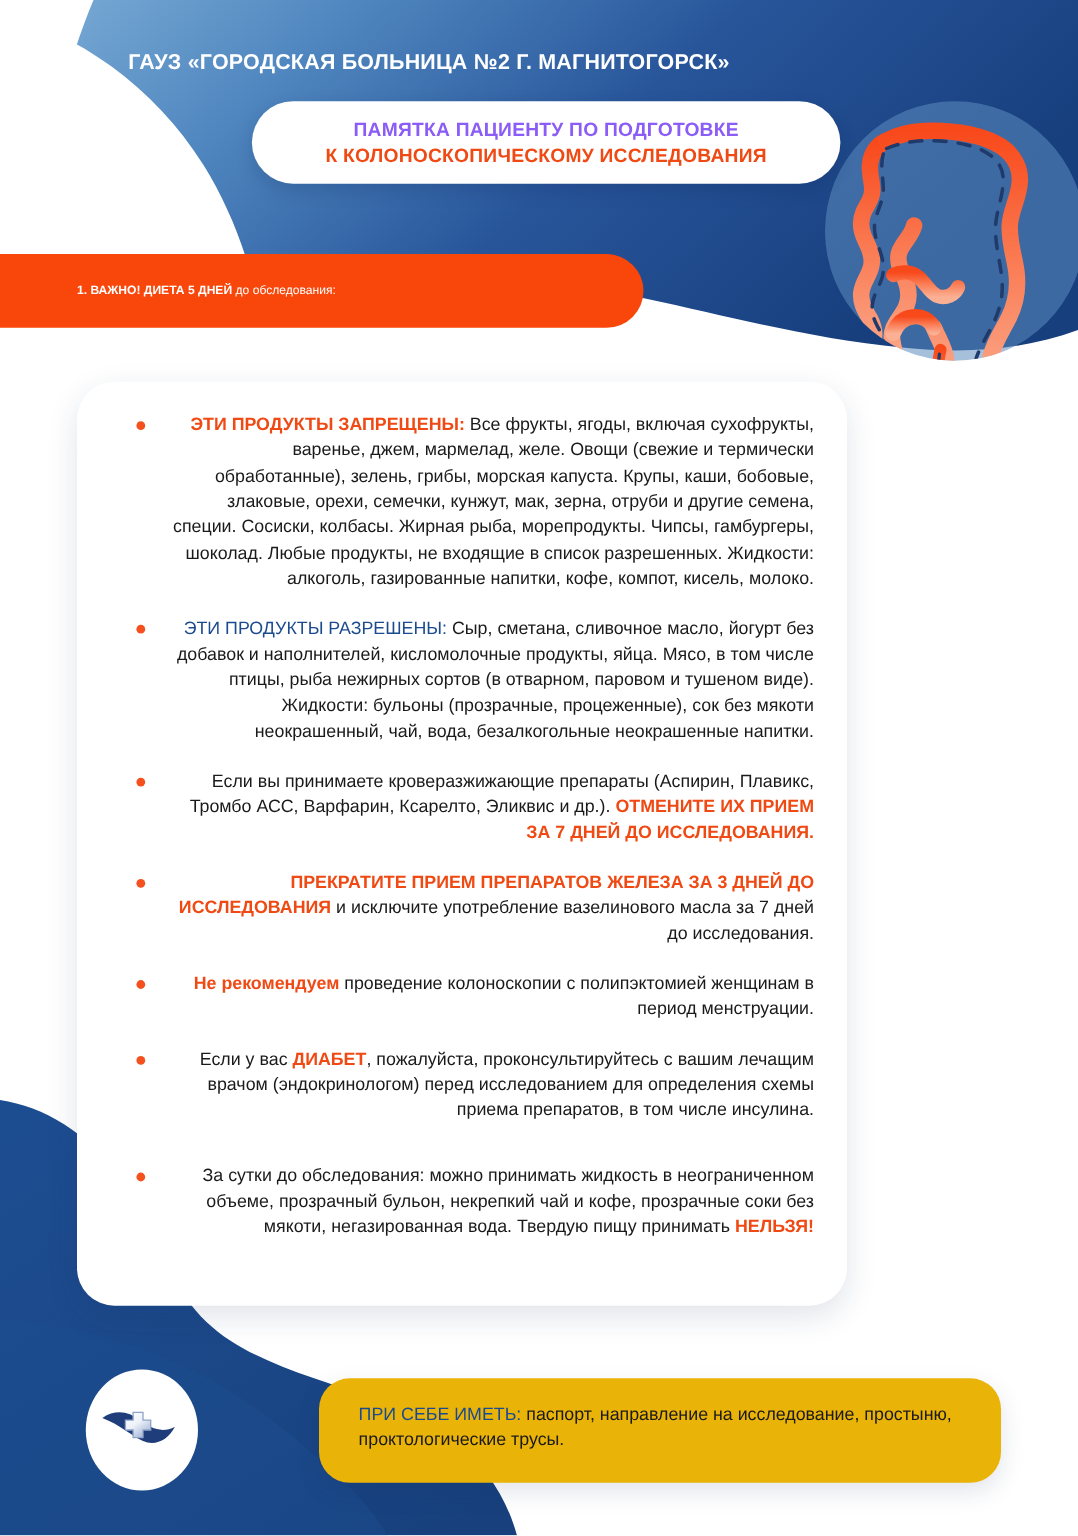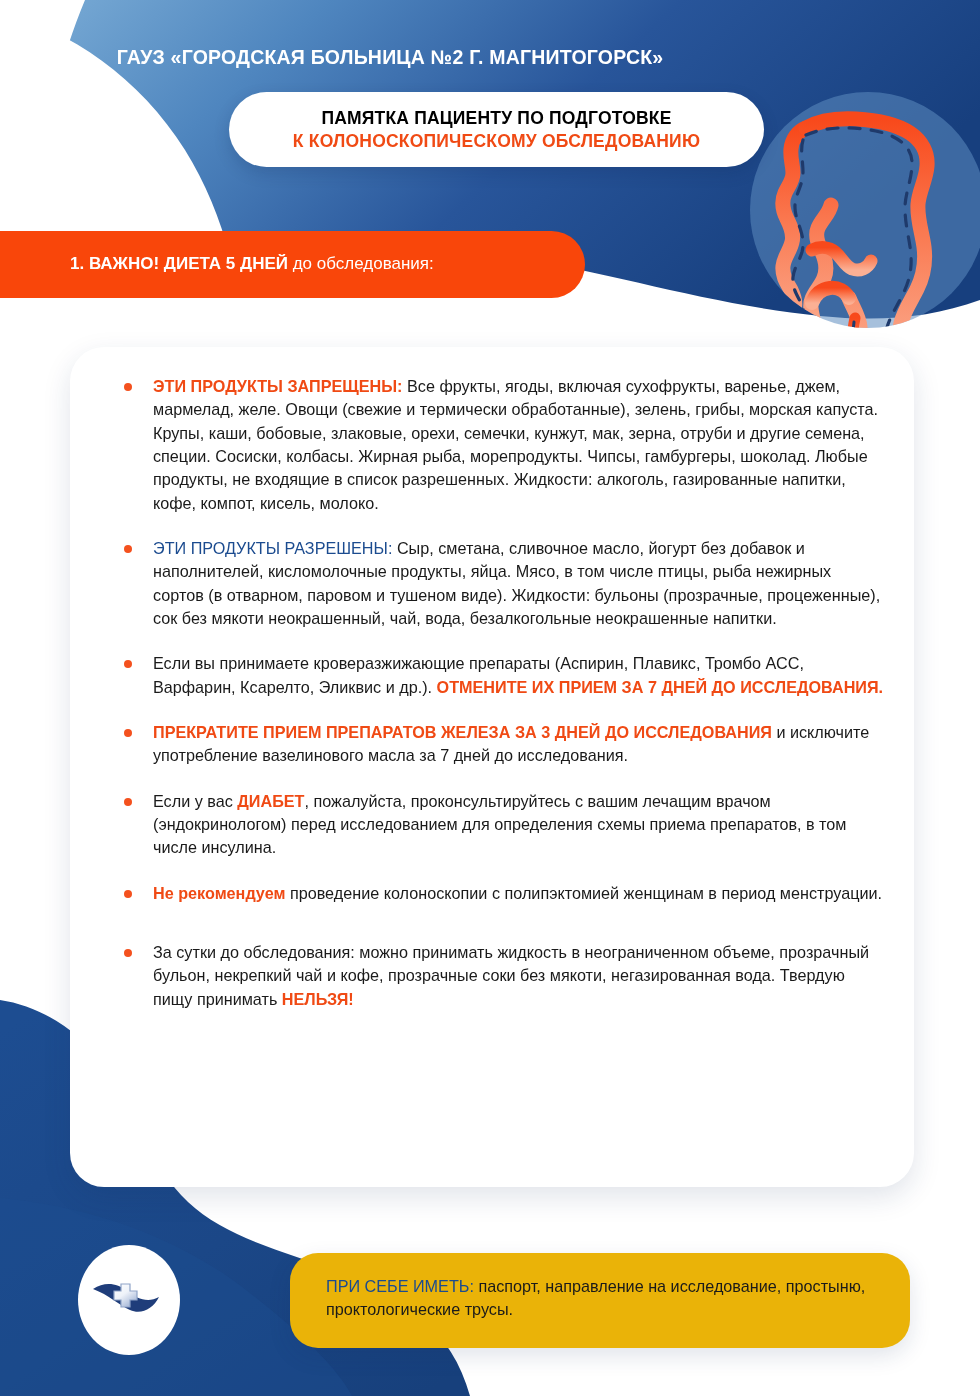--- a/index.html
+++ b/index.html
@@ -53,21 +53,21 @@
     border-radius: 38px;
     box-shadow: 0 6px 16px rgba(10, 35, 80, 0.18);
     z-index: 12;
     display: flex;
     flex-direction: column;
     align-items: center;
     justify-content: center;
     line-height: 1.3;
   }
   .title-line1 {
-    color: #000000;
+    color: #8b5cf6;
     font-size: 17.5px;
     font-weight: bold;
     letter-spacing: 0.2px;
   }
   .title-line2 {
     color: #f04a14;
     font-size: 17.5px;
     font-weight: bold;
     letter-spacing: 0.2px;
   }
@@ -81,40 +81,41 @@
     height: 67px;
     background: #f9460a;
     border-radius: 0 34px 34px 0;
     z-index: 13;
     display: flex;
     align-items: center;
   }
   .banner-text {
     margin-left: 110px;
     color: #ffffff;
-    font-size: 17px;
+    font-size: 11px;
     line-height: 1.2;
   }
   .banner-strong {
     font-weight: bold;
   }
 
   
   .main-card {
     position: absolute;
     left: 70px;
     top: 347px;
-    width: 844px;
+    width: 700px;
     height: 840px;
     background: #ffffff;
     border-radius: 34px;
     box-shadow: 0 10px 28px rgba(20, 45, 95, 0.13);
     z-index: 14;
     box-sizing: border-box;
     padding: 28px 30px 13px 40px;
+    text-align: right;
   }
 
   .bullet-list {
     list-style: none;
     margin: 0;
     padding: 0;
   }
   .bullet-item {
     position: relative;
     padding-left: 43px;
@@ -296,21 +297,21 @@
              L0,1396 Z" fill="url(#gradFooter)"></path>
     <path d="M0,1198 C90,1206 180,1238 246,1290
              C300,1332 336,1366 352,1396
              L0,1396 Z" fill="#1d4d91" opacity="0.45"></path>
   </svg>
 
   <div class="hospital-title">ГАУЗ «ГОРОДСКАЯ БОЛЬНИЦА №2 Г. МАГНИТОГОРСК»</div>
 
   <div class="title-card">
     <div class="title-line1">ПАМЯТКА ПАЦИЕНТУ ПО ПОДГОТОВКЕ</div>
-    <div class="title-line2">К КОЛОНОСКОПИЧЕСКОМУ ОБСЛЕДОВАНИЮ</div>
+    <div class="title-line2">К КОЛОНОСКОПИЧЕСКОМУ ИССЛЕДОВАНИЯ</div>
   </div>
 
   <div class="banner">
     <div class="banner-text">
       <span class="banner-strong">1. ВАЖНО! ДИЕТА 5 ДНЕЙ</span><span> до обследования:</span>
     </div>
   </div>
 
   <div class="main-card">
     <ul class="bullet-list">
@@ -325,25 +326,25 @@
 
       <li class="bullet-item">
         <span class="bullet-dot"></span><span>Если вы принимаете кроверазжижающие препараты (Аспирин, Плавикс, Тромбо АСС, Варфарин, Ксарелто, Эликвис и др.). </span><span class="em-orange">ОТМЕНИТЕ ИХ ПРИЕМ ЗА 7 ДНЕЙ ДО ИССЛЕДОВАНИЯ.</span>
       </li>
 
       <li class="bullet-item">
         <span class="bullet-dot"></span><span class="em-orange">ПРЕКРАТИТЕ ПРИЕМ ПРЕПАРАТОВ ЖЕЛЕЗА ЗА 3 ДНЕЙ ДО ИССЛЕДОВАНИЯ</span><span> и исключите употребление вазелинового масла за 7 дней до исследования.</span>
       </li>
 
       <li class="bullet-item">
+        <span class="bullet-dot"></span><span class="em-orange">Не рекомендуем</span><span> проведение колоноскопии с полипэктомией женщинам в период менструации.</span>
+      </li>
+
+      <li class="bullet-item">
         <span class="bullet-dot"></span><span>Если у вас </span><span class="em-orange">ДИАБЕТ</span><span>, пожалуйста, проконсультируйтесь с вашим лечащим врачом (эндокринологом) перед исследованием для определения схемы приема препаратов, в том числе инсулина.</span>
-      </li>
-
-      <li class="bullet-item">
-        <span class="bullet-dot"></span><span class="em-orange">Не рекомендуем</span><span> проведение колоноскопии с полипэктомией женщинам в период менструации.</span>
       </li>
 
       <li class="bullet-item">
         <span class="bullet-dot"></span><span>За сутки до обследования: можно принимать жидкость в неограниченном объеме, прозрачный бульон, некрепкий чай и кофе, прозрачные соки без мякоти, негазированная вода. Твердую пищу принимать </span><span class="em-orange">НЕЛЬЗЯ!</span>
       </li>
 
     </ul>
   </div>
 
   <div class="logo-badge">

